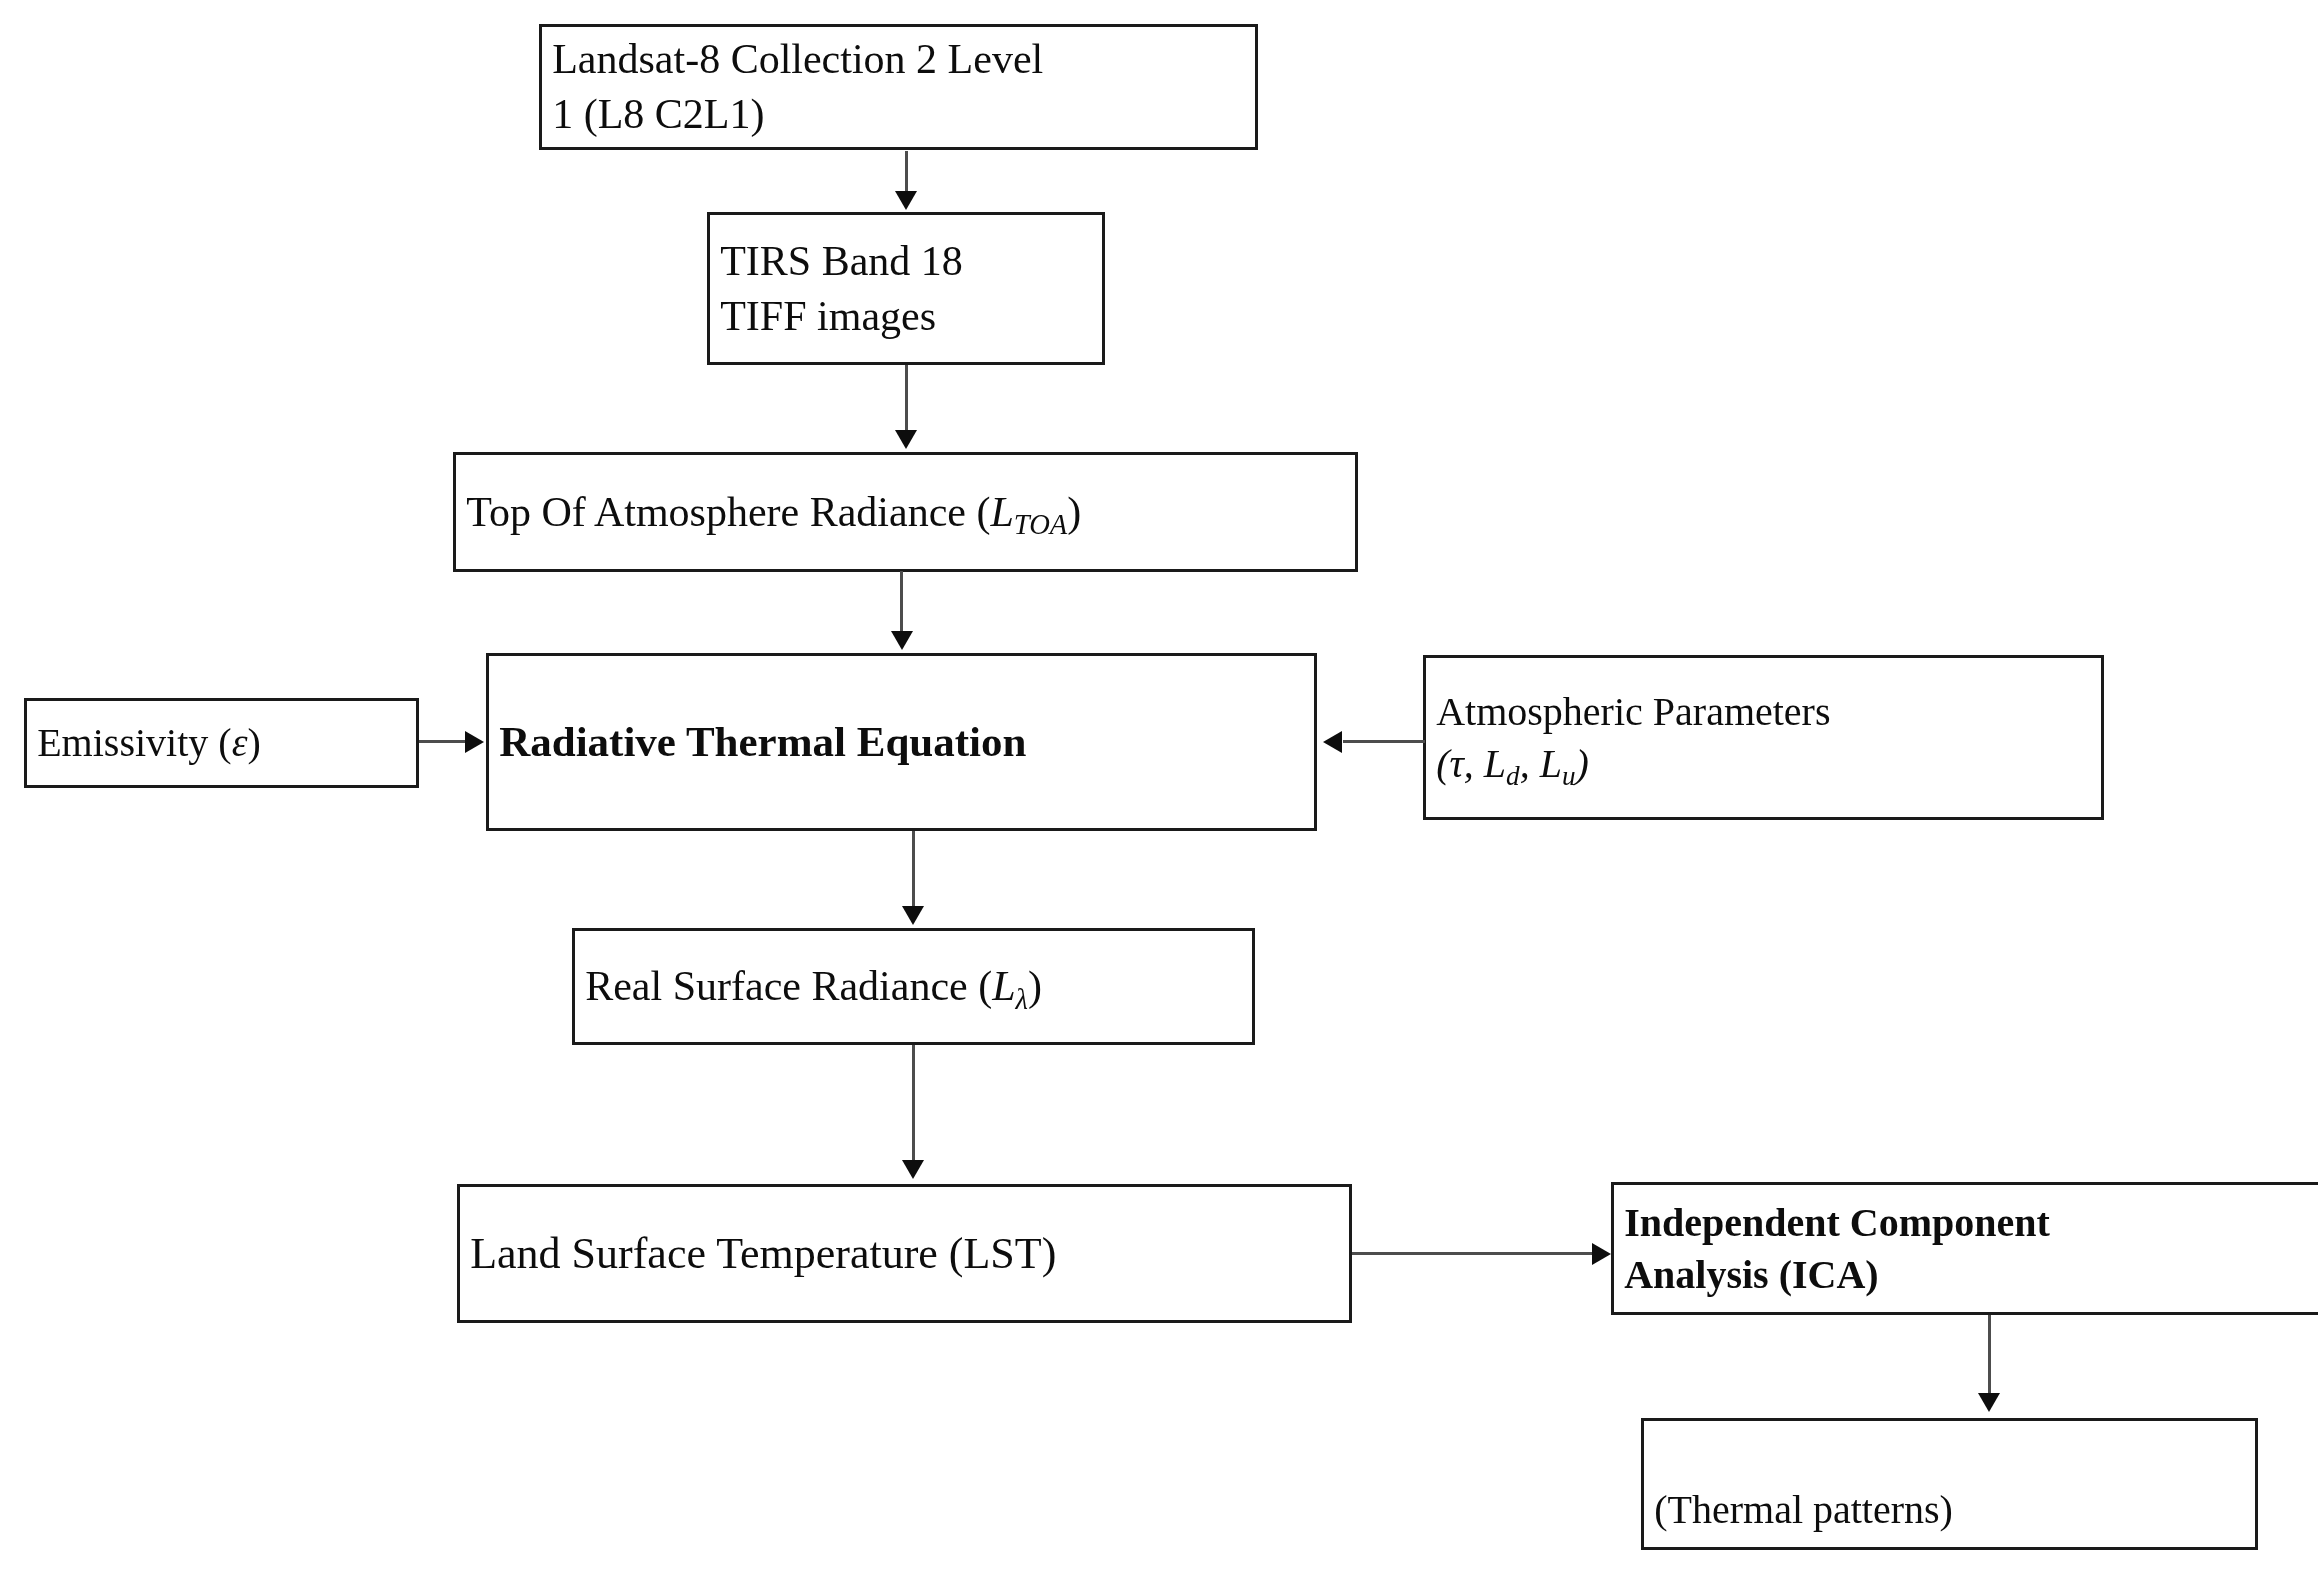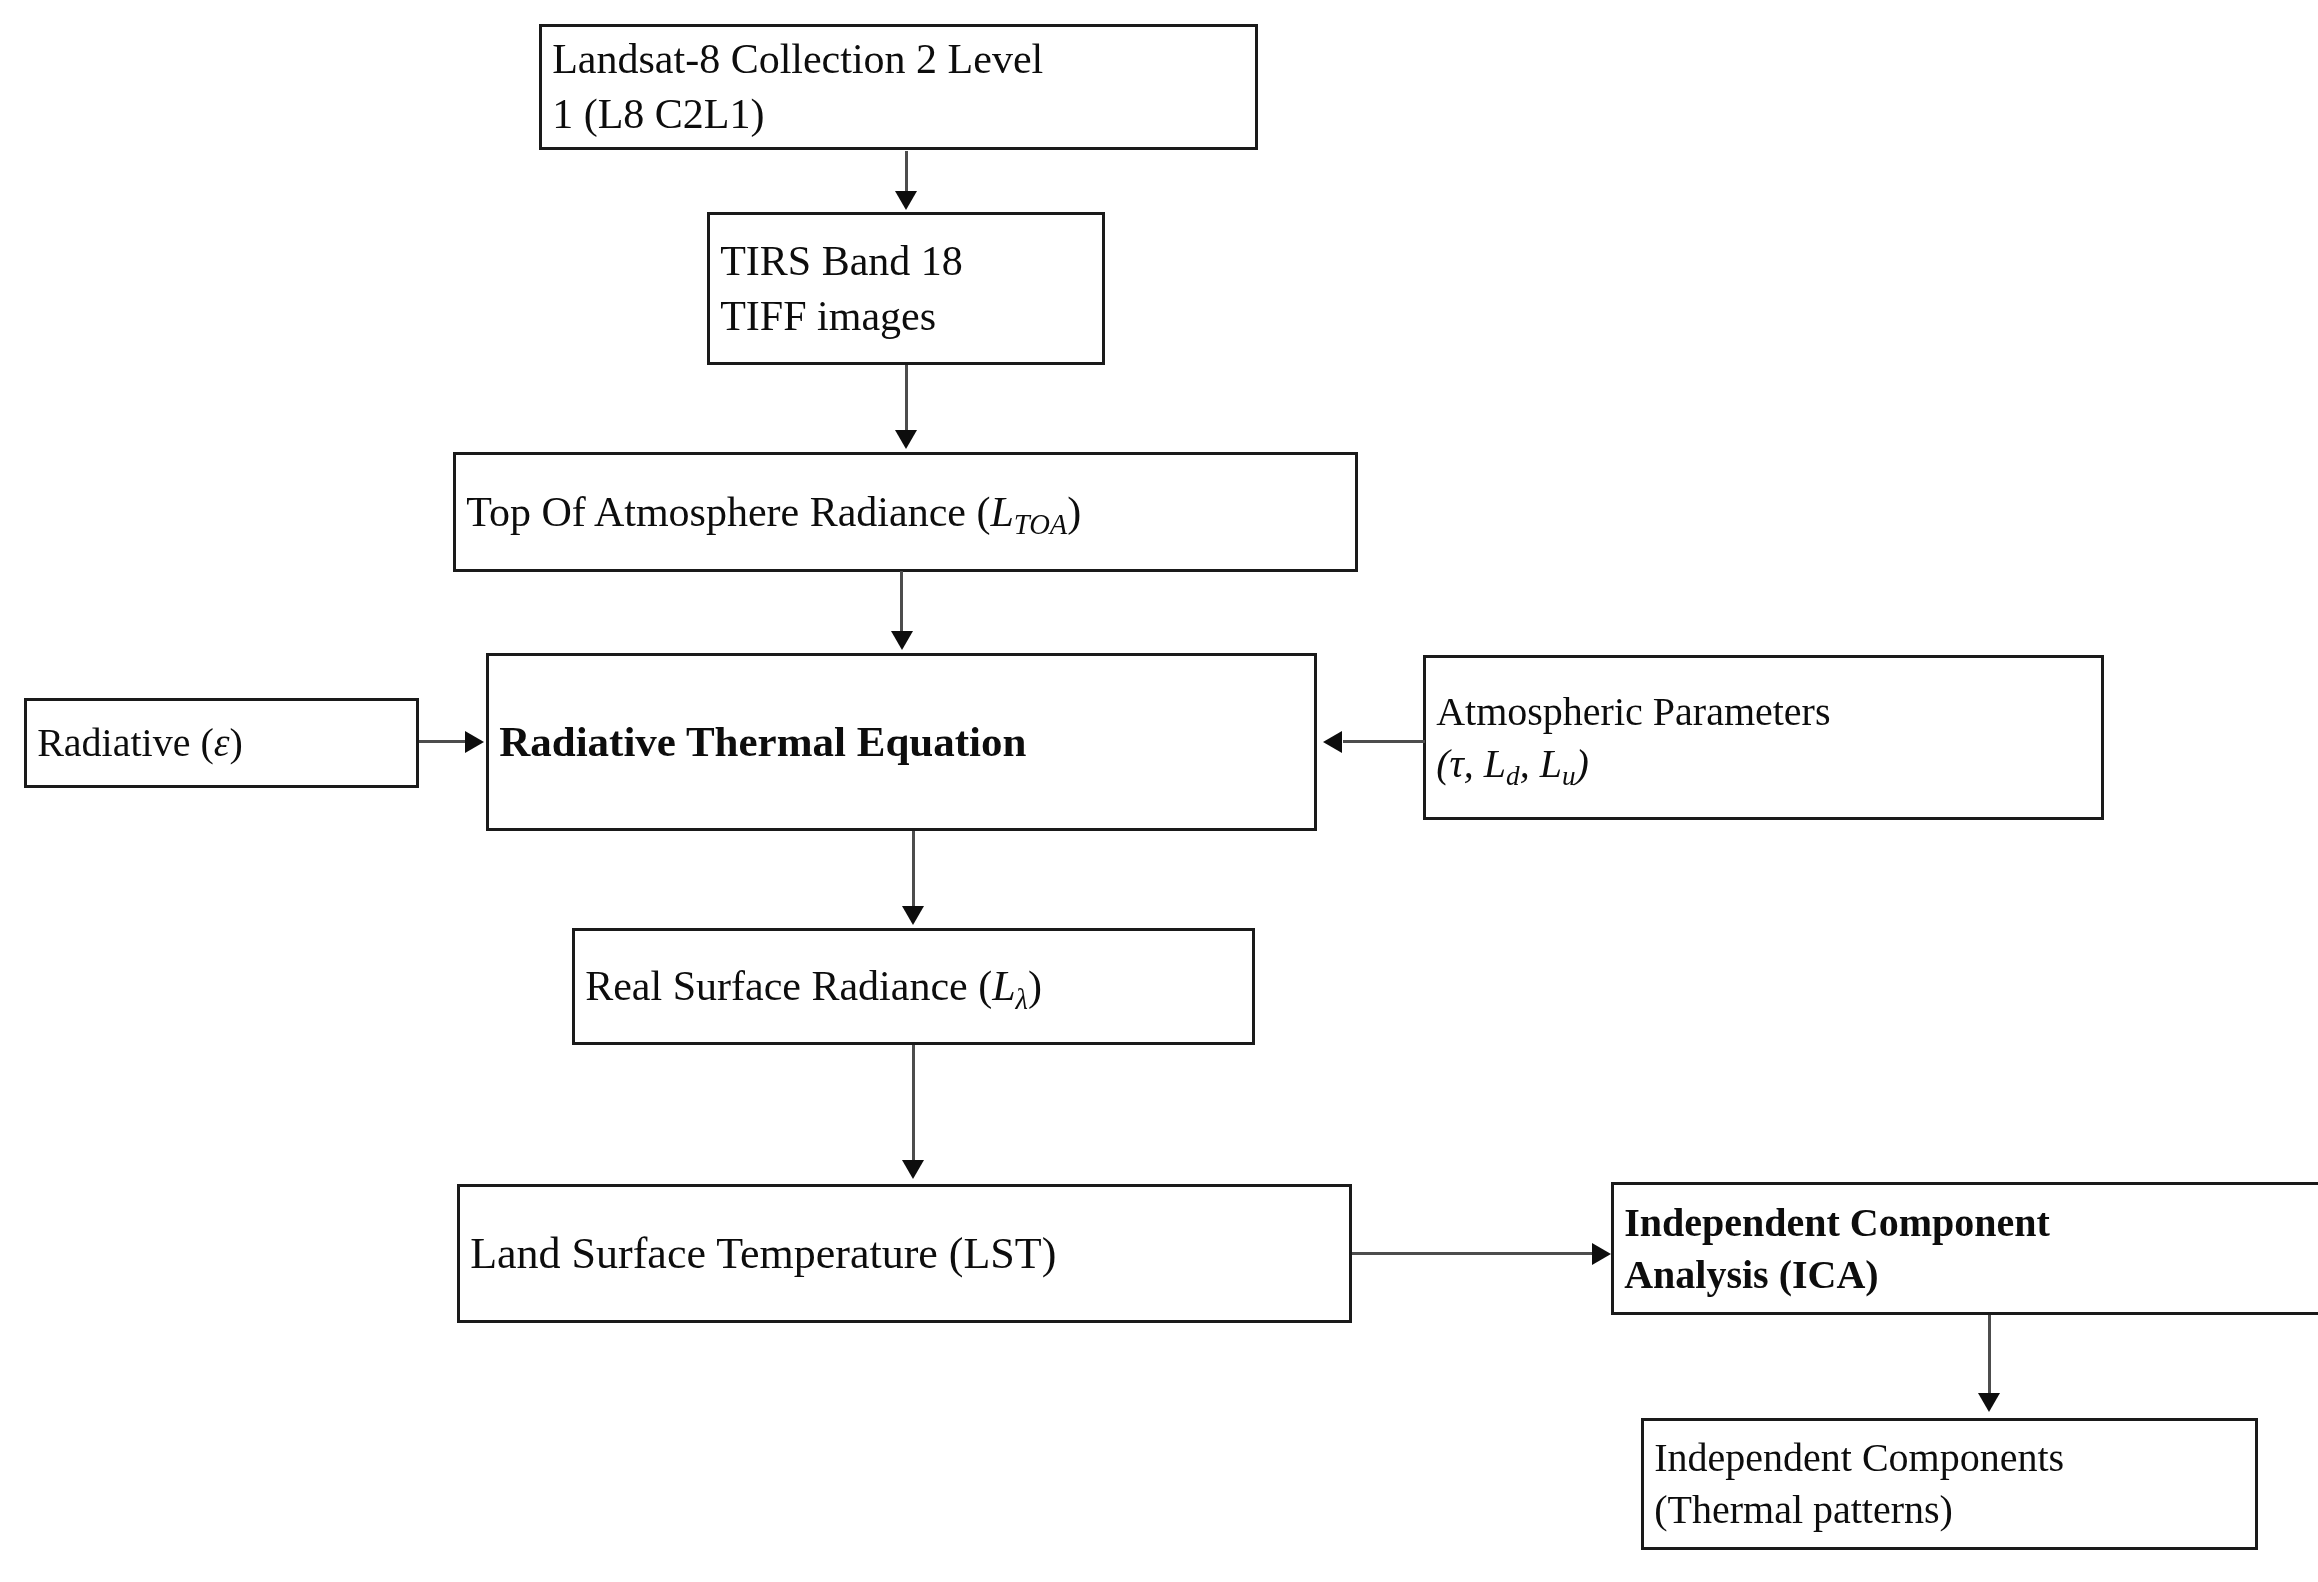--- a/index.html
+++ b/index.html
@@ -138,21 +138,21 @@
       <span>Top Of Atmosphere Radiance (</span><span class="it">L</span><sub>TOA</sub><span>)</span>
     </span>
   </div>
 
   <div class="node bold" id="n-rte">
     <span class="txt">Radiative Thermal Equation</span>
   </div>
 
   <div class="node" id="n-emis">
     <span class="txt">
-      <span>Radiative (</span><span class="it">ε</span><span>)</span>
+      <span>Emissivity (</span><span class="it">ε</span><span>)</span>
     </span>
   </div>
 
   <div class="node" id="n-atm">
     <span class="txt">
       <span>Atmospheric Parameters</span><br>
       <span class="it"><span>(</span><span>τ</span><span>, </span><span>L</span><sub>d</sub><span>, </span><span>L</span><sub>u</sub><span>)</span></span>
     </span>
   </div>
 
@@ -168,21 +168,21 @@
 
   <div class="node bold" id="n-ica">
     <span class="txt">
       <span>Independent Component</span><br>
       <span>Analysis (ICA)</span>
     </span>
   </div>
 
   <div class="node" id="n-ic">
     <span class="txt">
-      <span>Independent Components</span><br>
+      <br>
       <span>(Thermal patterns)</span>
     </span>
   </div>
 
   <div class="vline" id="c1-v"></div>
   <div class="arrow-down" id="c1-a"></div>
 
   <div class="vline" id="c2-v"></div>
   <div class="arrow-down" id="c2-a"></div>
 

